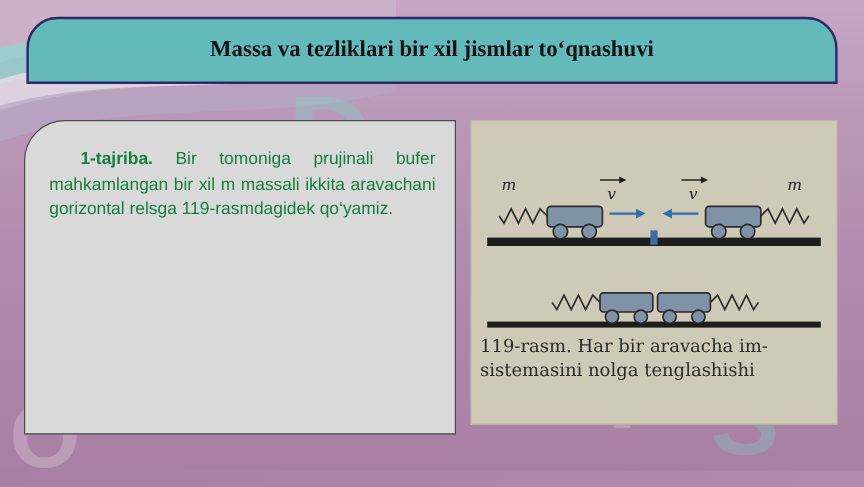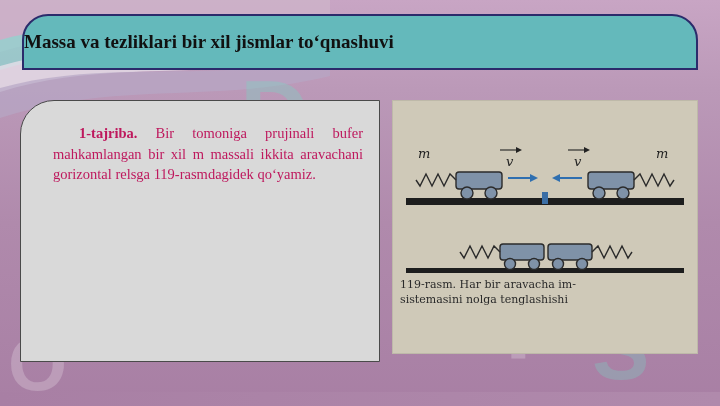--- a/index.html
+++ b/index.html
@@ -55,21 +55,21 @@
     top: 14px;
     width: 676px;
     height: 56px;
     background: #64b9bb;
     border: 2px solid #2b2b6b;
     border-top-left-radius: 26px;
     border-top-right-radius: 26px;
     box-sizing: border-box;
     display: flex;
     align-items: center;
-    justify-content: flex-start;
+    justify-content: center;
   }
   .title-text {
     font-family: "Liberation Serif", serif;
     font-weight: bold;
     font-size: 19px;
     color: #111111;
     text-align: center;
     white-space: nowrap;
   }
 
@@ -80,27 +80,27 @@
     top: 100px;
     width: 360px;
     height: 262px;
     background: #d9d9d9;
     border: 1px solid #4a4a4a;
     border-top-left-radius: 34px;
     box-sizing: border-box;
     padding: 22px 16px 10px 16px;
   }
   .para {
-    font-family: Liberation Serif, serif;
+    font-family: Liberation Sans, sans-serif;
     font-size: 14.5px;
     line-height: 1.42;
-    color: #be185d;
+    color: #15803d;
     text-align: justify;
     text-justify: inter-word;
-    margin: 0 0 6px 16px;
+    margin: 0 0 6px 4px;
     text-indent: 26px;
   }
   .para b { font-weight: bold; }
 
   
   .figure {
     position: absolute;
     left: 392px;
     top: 100px;
     width: 306px;
@@ -108,21 +108,21 @@
     background: #cfc9b8;
     box-shadow: 0 0 0 1px rgba(0,0,0,0.08) inset;
   }
   .fig-inner { position: absolute; inset: 0; }
   .fig-caption {
     position: absolute;
     left: 8px;
     top: 178px;
     width: 292px;
     font-family: "DejaVu Serif", serif;
-    font-size: 11px;
+    font-size: 15px;
     line-height: 1.35;
     color: #2a2a2a;
     text-align: left;
   }
   .fig-caption div { white-space: nowrap; }
 
   
   .bottom-strip {
     position: absolute;
     left: 0;

